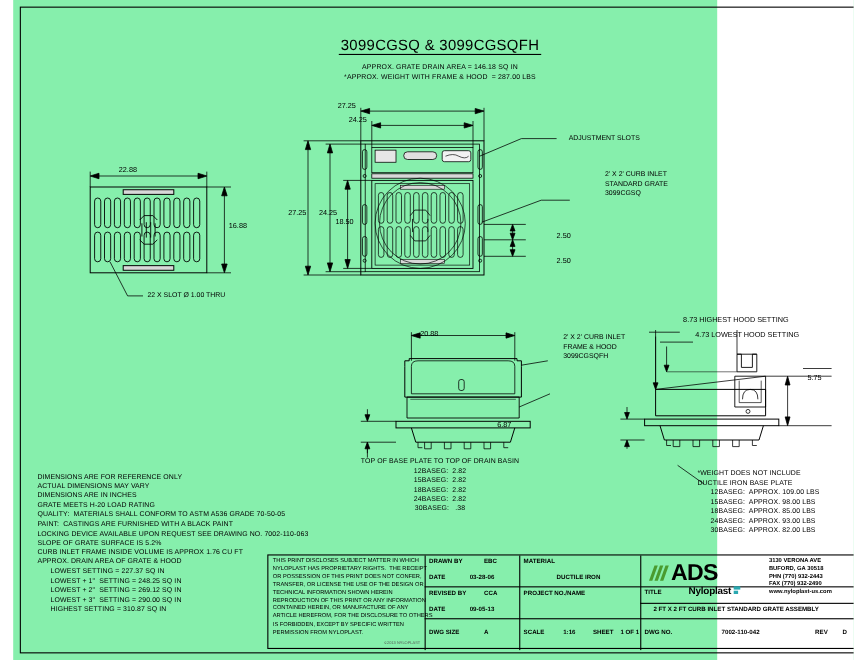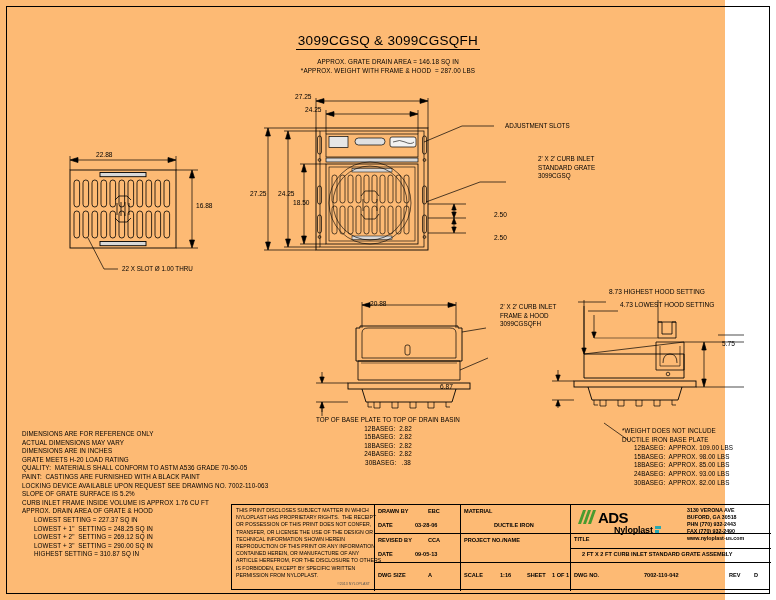--- a/index.html
+++ b/index.html
@@ -9,23 +9,23 @@
   }
   body {
     width: 776px; height: 600px;
     font-family: "Liberation Sans", sans-serif;
     color: #000;
     position: relative;
     overflow: hidden;
   }
   #sheet {
     position: absolute;
-    left: 0; top: 0;
-    width: 725px; height: 600px;
-    background: #fdba74;
+    left: 12px; top: 0;
+    width: 640px; height: 600px;
+    background: #86efac;
   }
   .border-outer {
     position: absolute;
     left: 6px; top: 6px;
     width: 764px; height: 588px;
     border: 1px solid #000;
   }
   .abs { position: absolute; }
 
   
@@ -86,21 +86,21 @@
   }
   #titleblock .cell { position: absolute; }
   .tb-v { position: absolute; width: 0; border-left: 1px solid #000; }
   .tb-h { position: absolute; height: 0; border-top: 1px solid #000; }
   .tb-lab { font-size: 5.6px; font-weight: bold; white-space: pre; }
   .tb-val { font-size: 5.6px; font-weight: bold; white-space: pre; }
   .legal { font-size: 5.2px; line-height: 7.2px; white-space: pre; display:block; }
 
   #ads-logo-wrap { position: absolute; left: 8px; top: 6px; }
   .ads-text {
-    font-size: 15px; font-weight: bold; letter-spacing: -0.6px;
+    font-size: 21px; font-weight: bold; letter-spacing: -0.6px;
     font-family: "Liberation Sans", sans-serif;
   }
   .nylo-text {
     font-size: 9px; font-weight: bold; letter-spacing: -0.2px;
   }
   .addr { font-size: 5.3px; line-height: 7.1px; white-space: pre; display: block; text-align: left; font-weight: bold;}
 
   .copyright { font-size: 3.6px; color: #555; white-space: pre; }
 </style>
 </head>

